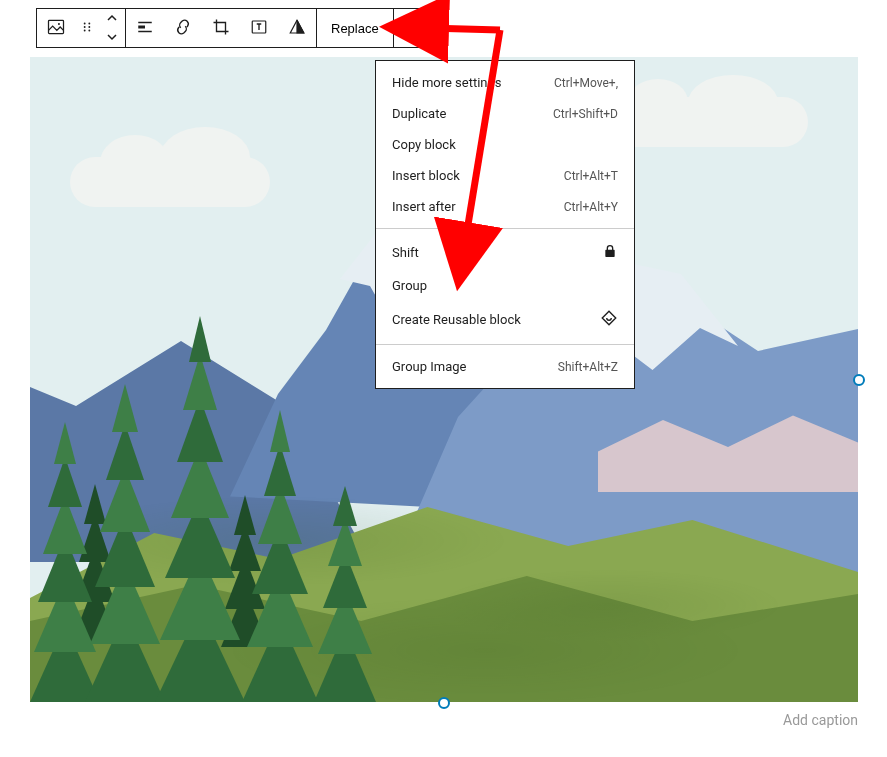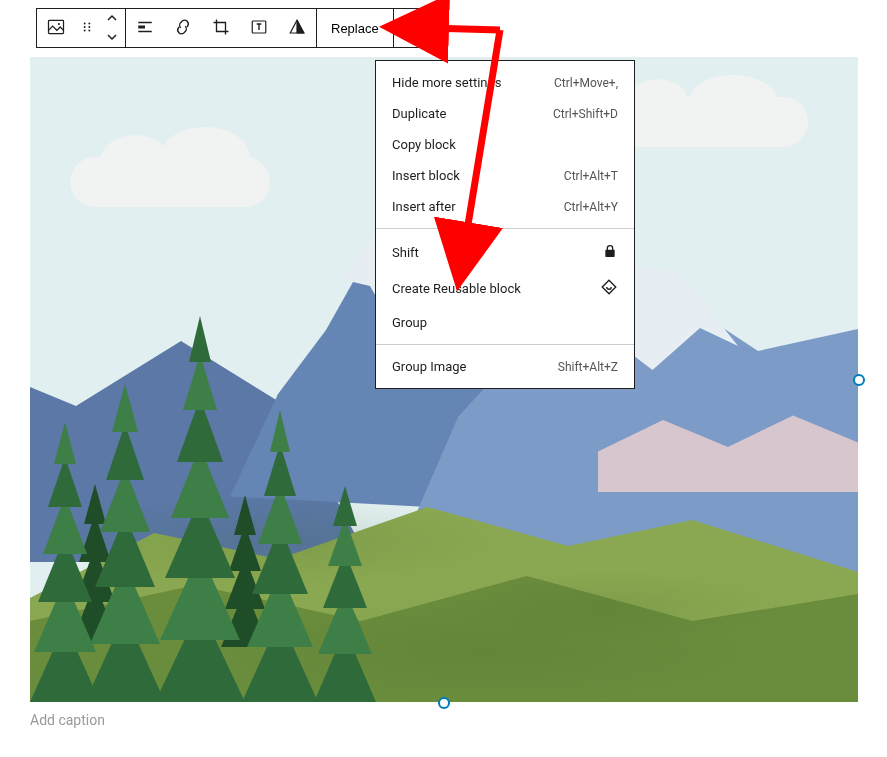--- a/index.html
+++ b/index.html
@@ -158,20 +158,21 @@
     .handle.bottom{ left:50%; bottom:-7px; transform:translateX(-50%); }
 
     
     .caption {
       position: absolute;
       top: 712px;
       left: 30px;
       color: #999;
       font-size: 14px;
       width: 828px;
+      text-align: right;
     }
 
     
     .dropdown {
       position: absolute;
       top: 60px;
       left: 375px;
       width: 260px;
       background: #fff;
       border: 1px solid #1e1e1e;
@@ -412,31 +413,31 @@
   <div class="dropdown-section">
     <div class="dropdown-item">
       <span>Shift</span>
       <span class="end-icon">
         <svg width="16" height="16" viewBox="0 0 24 24" fill="#1e1e1e">
             <path d="M7 10 V8 a5 5 0 0 1 10 0 V10 H18 a1 1 0 0 1 1 1 V20 a1 1 0 0 1-1 1 H6 a1 1 0 0 1-1-1 V11 a1 1 0 0 1 1-1 Z M9 10 H15 V8 a3 3 0 0 0-6 0 Z"></path>
           </svg>
       </span>
     </div>
     <div class="dropdown-item">
+      <span>Group</span>
+      <span class="end-icon"></span>
+    </div>
+    <div class="dropdown-item">
       <span>Create Reusable block</span>
       <span class="end-icon">
         <svg width="18" height="18" viewBox="0 0 24 24" fill="none" stroke="#1e1e1e" stroke-width="1.8">
             <path d="M12 3 L21 12 L12 21 L3 12 Z"></path>
             <path d="M9 12 A3 3 0 1 0 15 12"></path>
           </svg>
       </span>
-    </div>
-    <div class="dropdown-item">
-      <span>Group</span>
-      <span class="end-icon"></span>
     </div>
   </div>
   <div class="dropdown-section">
     <div class="dropdown-item">
       <span>Group Image</span>
       <span class="shortcut">Shift+Alt+Z</span>
     </div>
   </div>
 </div>
 

